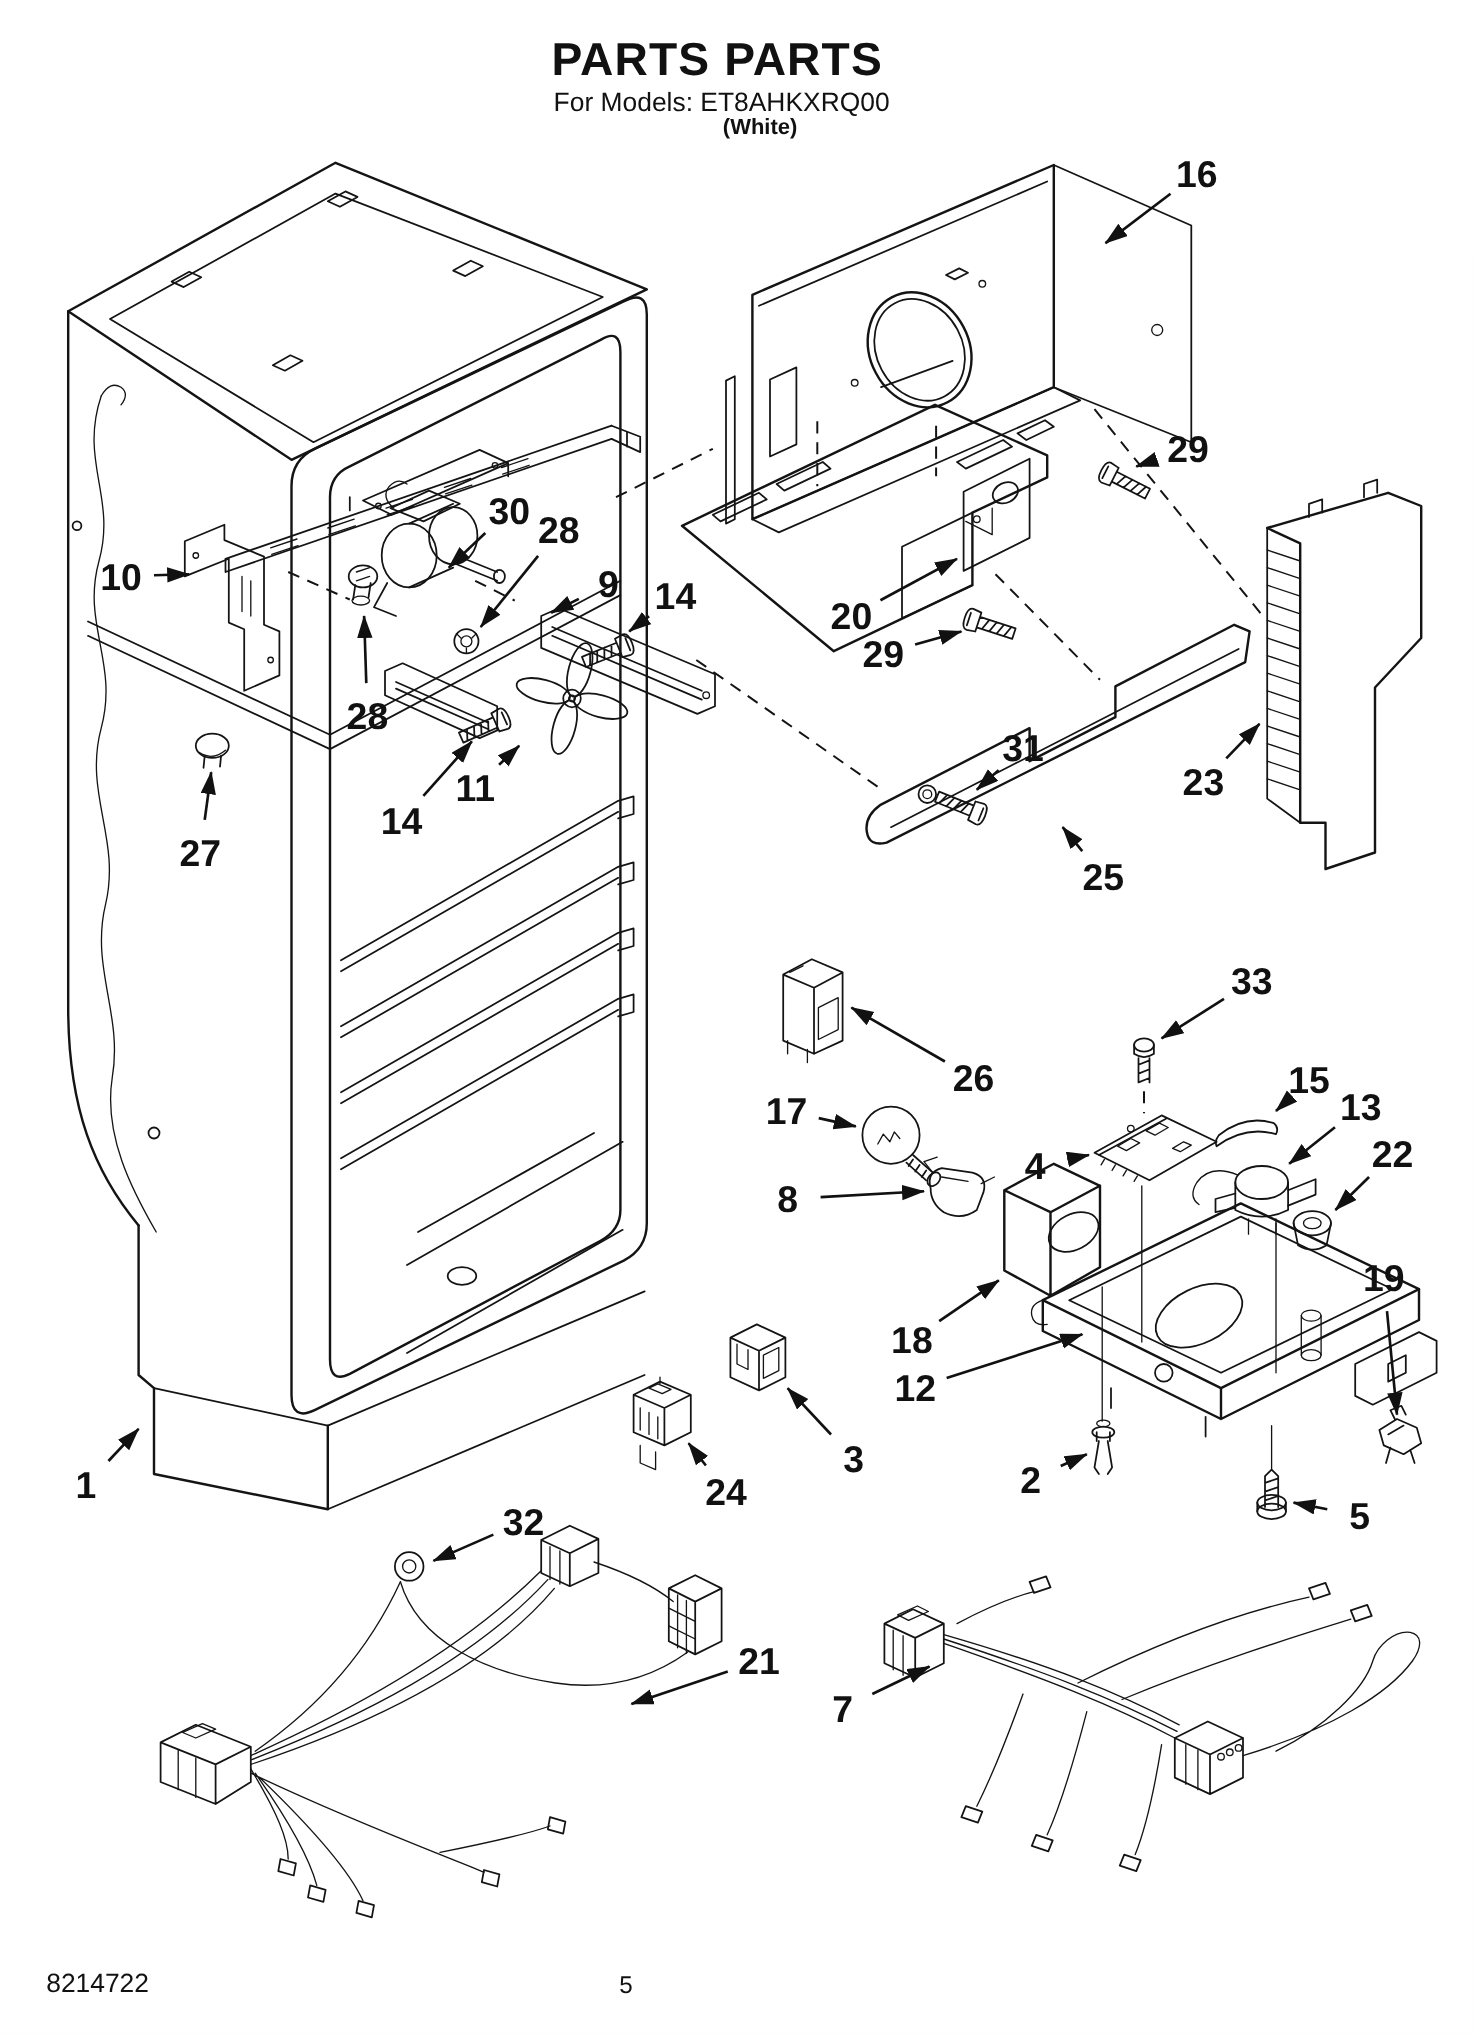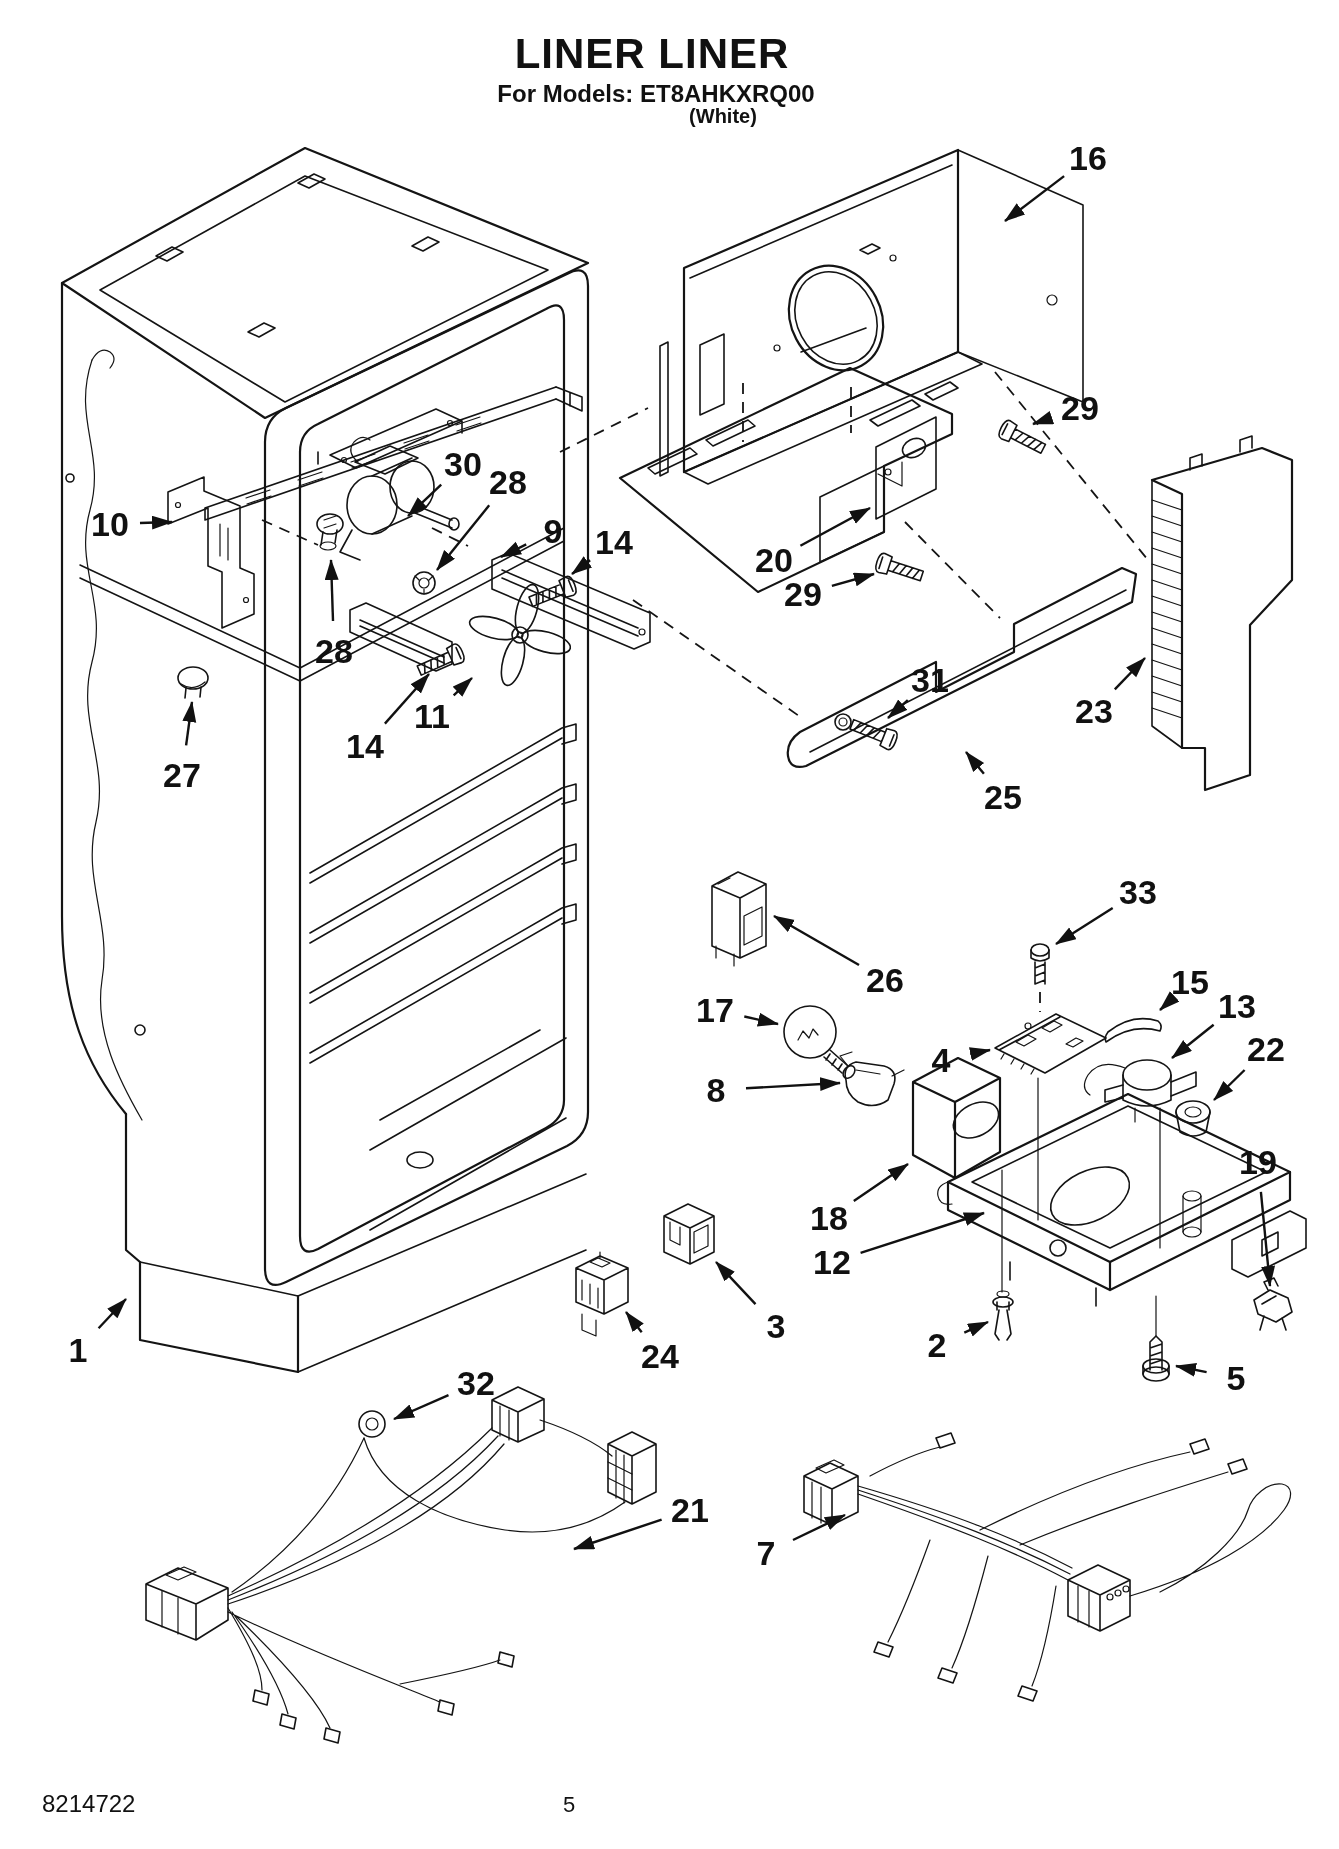--- a/index.html
+++ b/index.html
@@ -8,44 +8,44 @@
     background:#ffffff;overflow:hidden;
     font-family:"Liberation Sans",sans-serif;color:#111;
   }
   .title-block{position:absolute;top:0;left:0;width:100%;pointer-events:none;}
   .title-heading{
     position:absolute;top:30px;left:652px;transform:translateX(-50%);
     font-size:42px;font-weight:900;letter-spacing:1px;white-space:nowrap;
   }
   .title-models{
     position:absolute;top:80px;left:656px;transform:translateX(-50%);
-    font-size:24px;font-weight:700;white-space:nowrap;
+    font-size:24px;font-weight:400;white-space:nowrap;
   }
   .title-color{
-    position:absolute;top:105px;left:723px;transform:translateX(-50%);
+    position:absolute;top:105px;left:691px;transform:translateX(-50%);
     font-size:20px;font-weight:700;white-space:nowrap;
   }
   .footer-doc{position:absolute;left:42px;top:1790px;font-size:24px;}
   .footer-page{position:absolute;left:563px;top:1792px;font-size:22px;}
   svg.diagram{position:absolute;left:0;top:0;}
   svg.diagram *{vector-effect:none;}
   .ln{fill:none;stroke:#141414;stroke-width:2.2;stroke-linecap:round;stroke-linejoin:round;}
   .ln2{fill:none;stroke:#141414;stroke-width:1.6;stroke-linecap:round;stroke-linejoin:round;}
   .thin{fill:none;stroke:#141414;stroke-width:1.2;stroke-linecap:round;stroke-linejoin:round;}
   .dash{fill:none;stroke:#141414;stroke-width:1.8;stroke-dasharray:11 8;stroke-linecap:butt;}
   .callout-line{fill:none;stroke:#111;stroke-width:2.4;}
   .callout-text{font-family:"Liberation Sans",sans-serif;font-size:34px;font-weight:700;fill:#111;}
 </style>
 </head>
 <body>
 
 <div class="page">
 
   <div class="title-block">
-    <div class="title-heading">LINER LINER</div>
+    <div class="title-heading">PARTS PARTS</div>
     <div class="title-models">For Models: ET8AHKXRQ00</div>
     <div class="title-color">(White)</div>
   </div>
 
   <svg class="diagram" width="1339" height="1849" viewBox="0 0 1339 1849" xmlns="http://www.w3.org/2000/svg">
     <defs>
       <marker id="arrow" markerWidth="22" markerHeight="16" refX="20" refY="7" orient="auto" markerUnits="userSpaceOnUse">
         <path d="M0,0 L21,7 L0,14 Z" fill="#111"></path>
       </marker>
     </defs>

